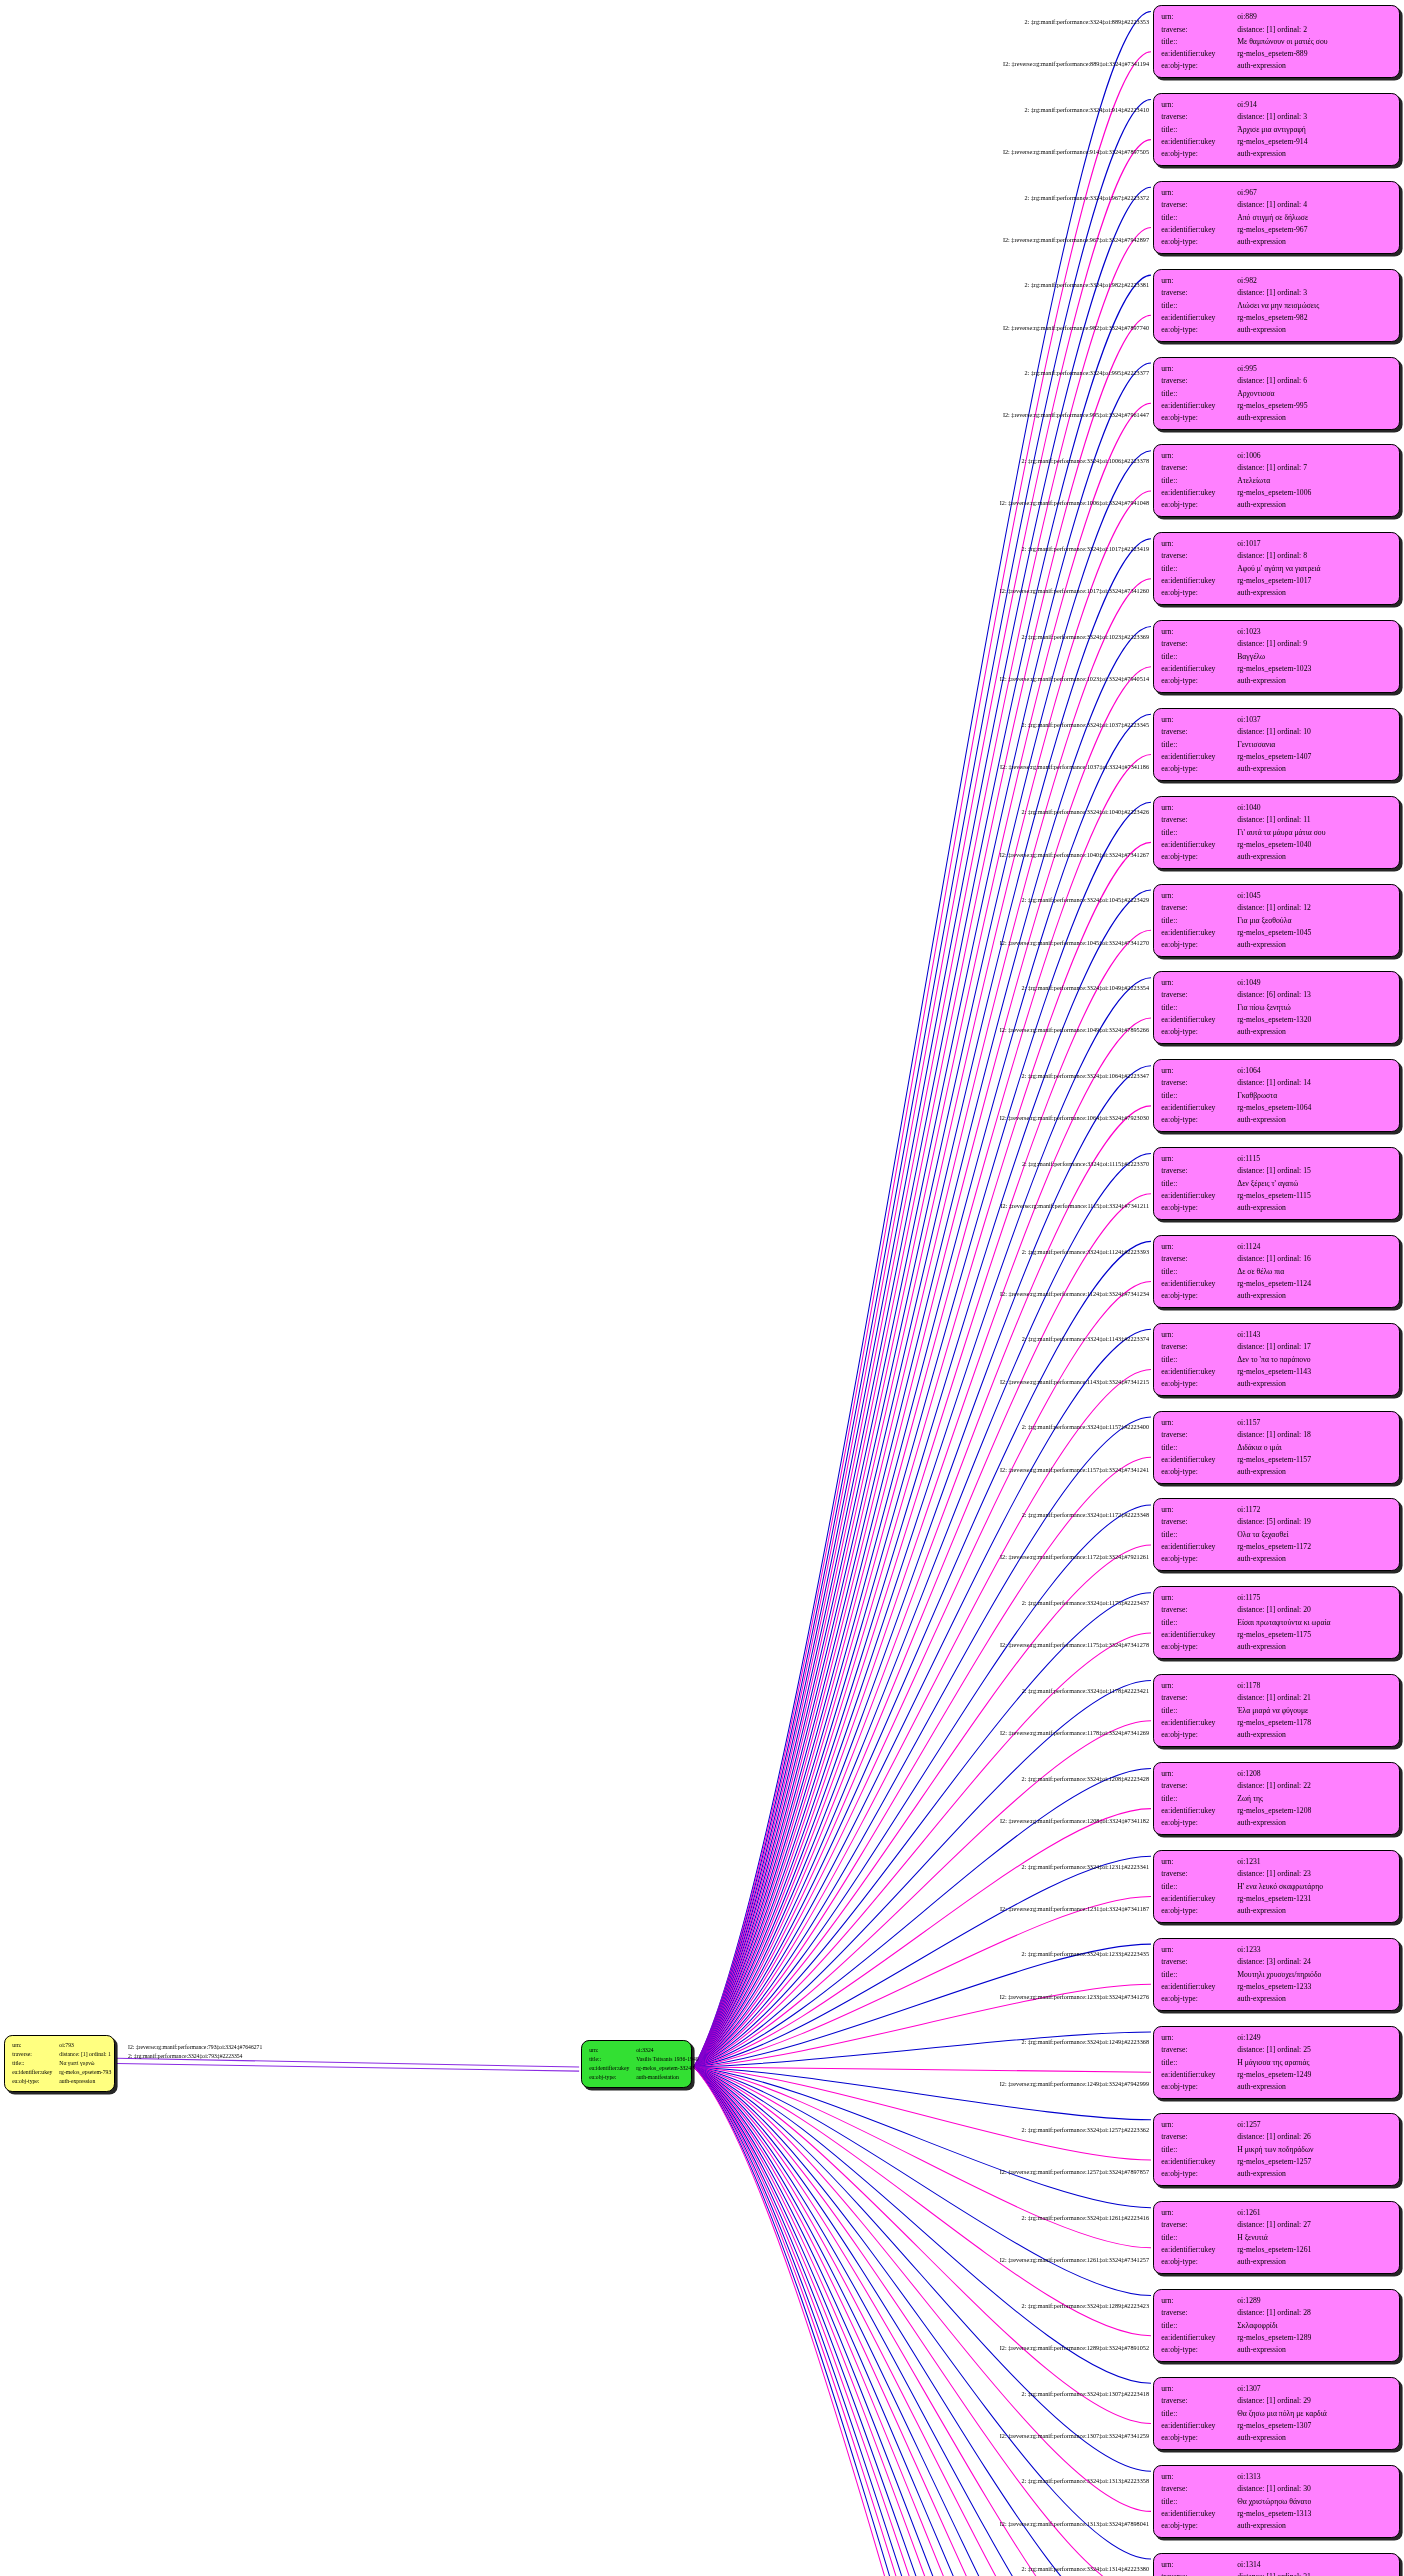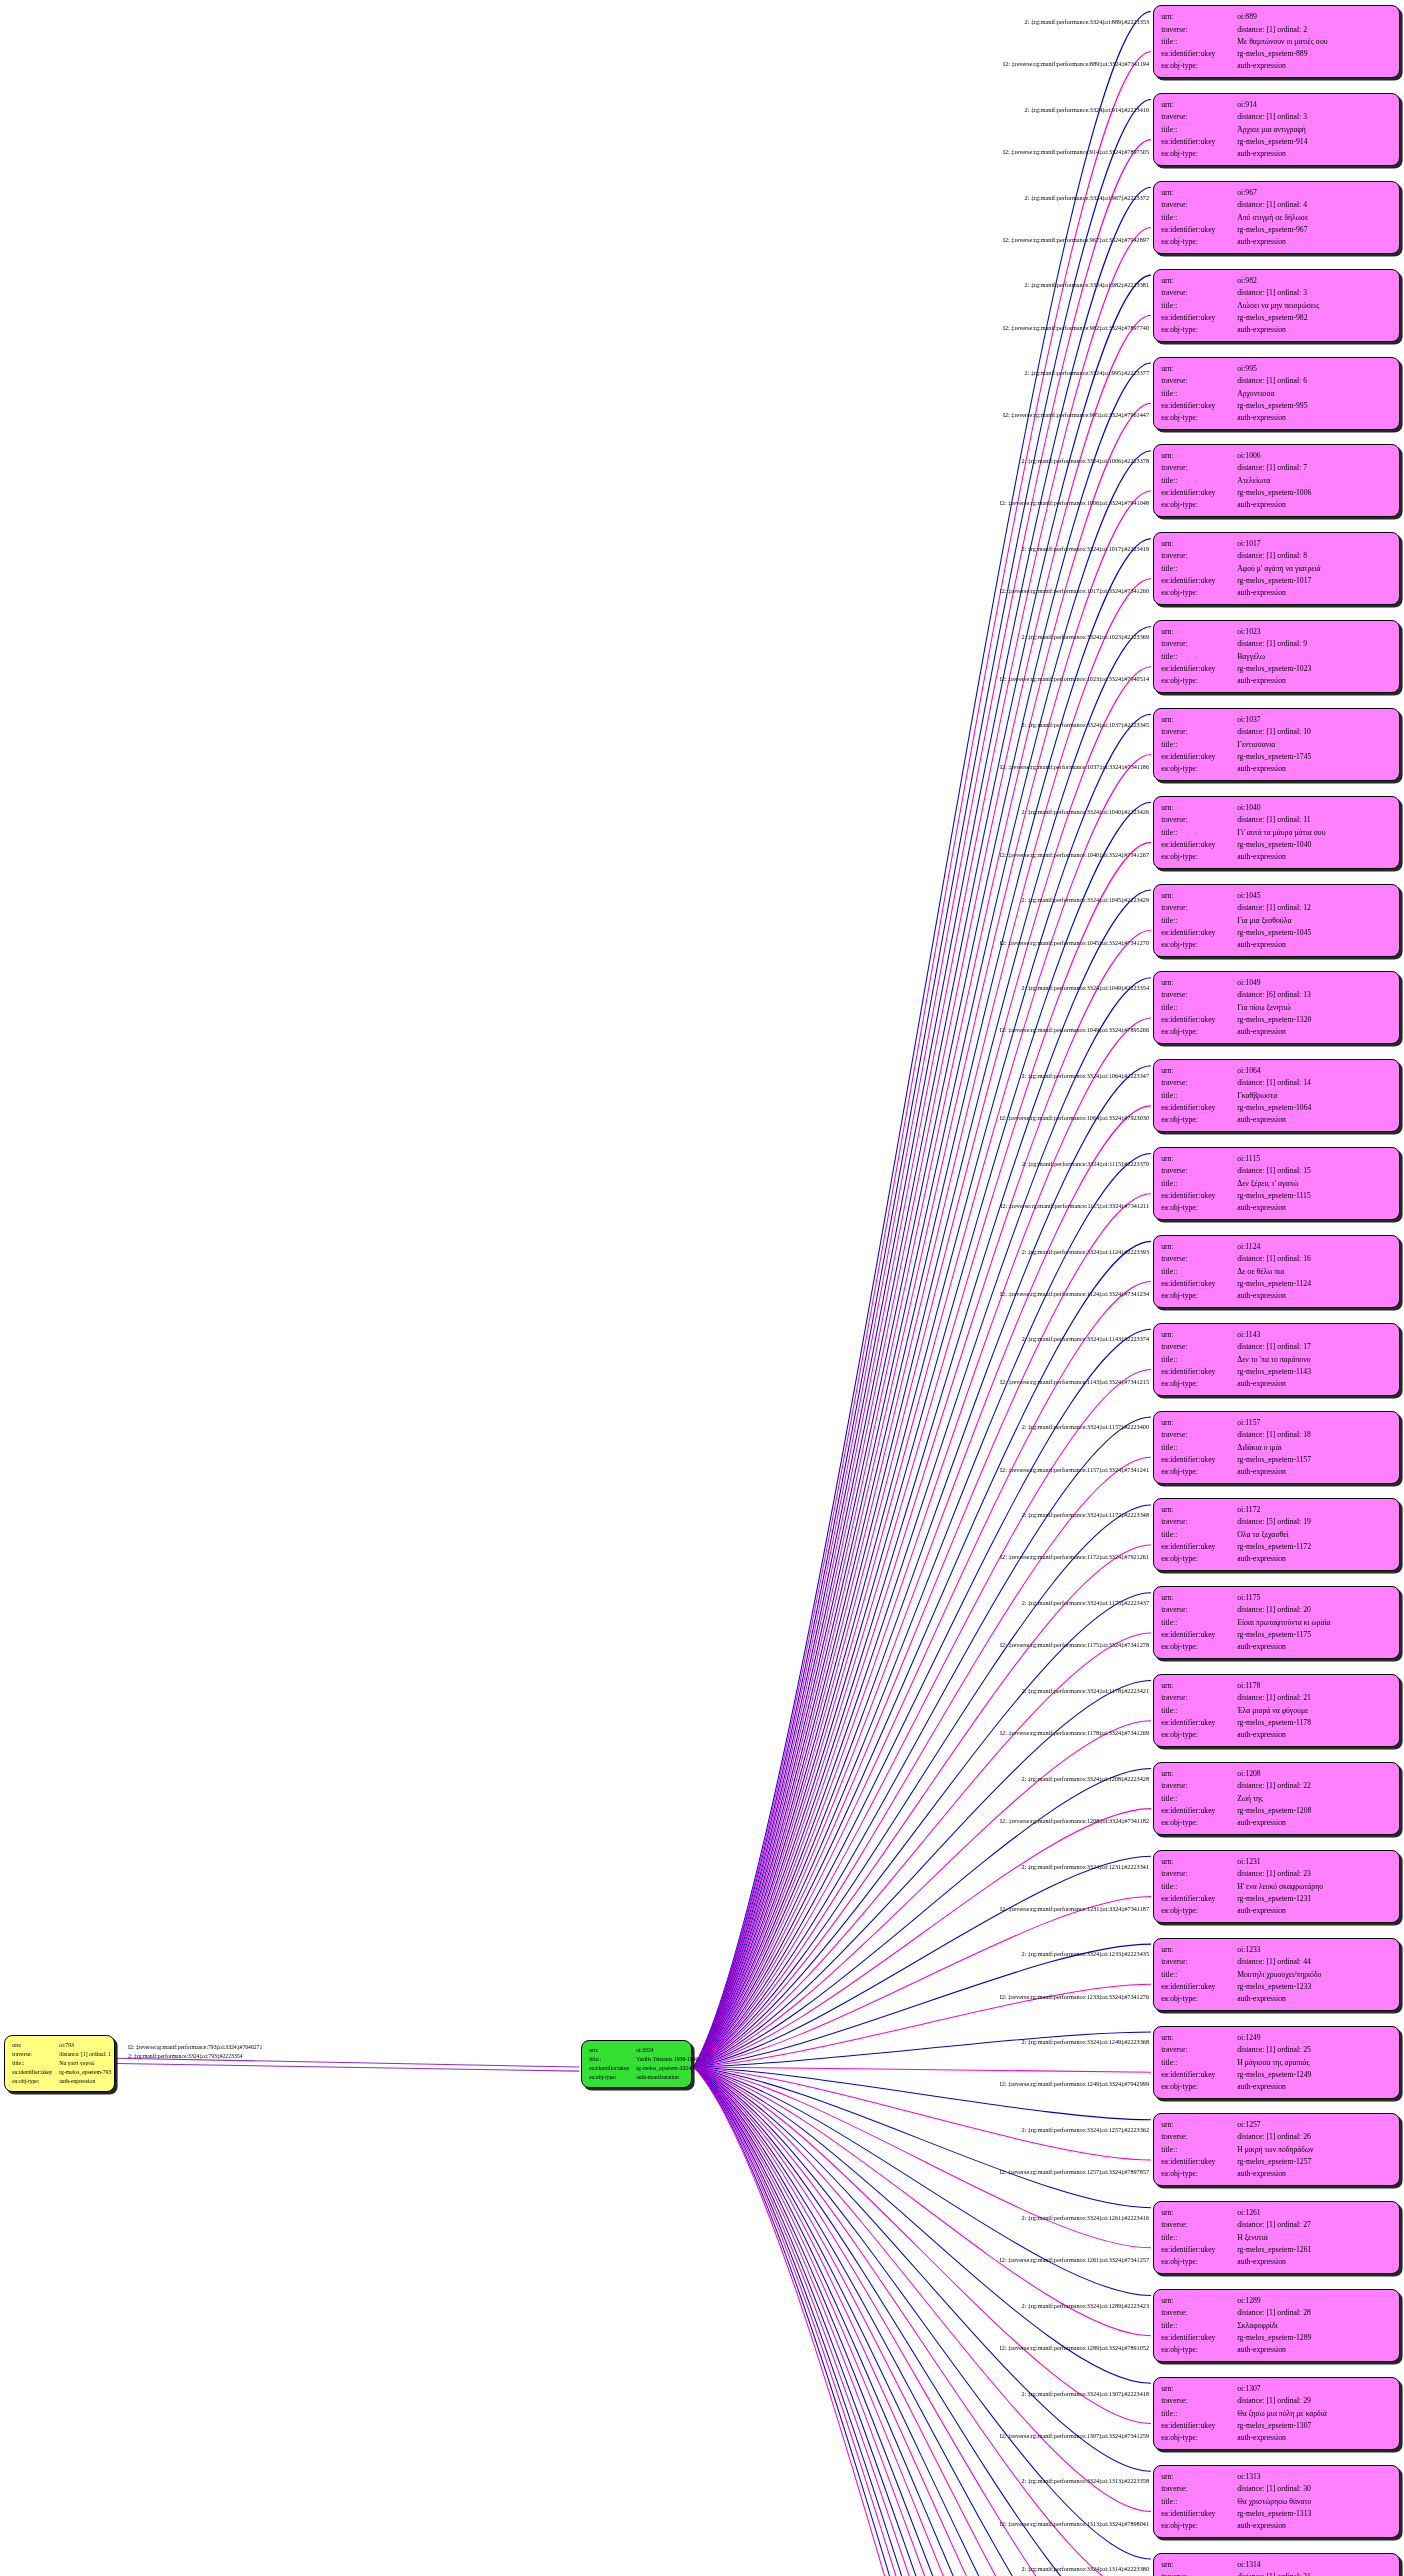--- a/index.html
+++ b/index.html
@@ -350,21 +350,21 @@
         <div class="row">
           <span class="k">traverse:</span>
           <span class="v">distance: [1]    ordinal: 10</span>
         </div>
         <div class="row">
           <span class="k">title::</span>
           <span class="v">Γεντισσανια</span>
         </div>
         <div class="row">
           <span class="k">ea:identifier:ukey</span>
-          <span class="v">rg-melos_epsetem-1745</span>
+          <span class="v">rg-melos_epsetem-1407</span>
         </div>
         <div class="row">
           <span class="k">ea:obj-type:</span>
           <span class="v">auth-expression</span>
         </div>
       </div>
       <div class="node violet" style="left: 1153px; top: 796px; width: 247px;">
         <div class="row">
           <span class="k">urn:</span>
           <span class="v">oi:1040</span>
@@ -650,21 +650,21 @@
           <span class="v">auth-expression</span>
         </div>
       </div>
       <div class="node violet" style="left: 1153px; top: 1938px; width: 247px;">
         <div class="row">
           <span class="k">urn:</span>
           <span class="v">oi:1233</span>
         </div>
         <div class="row">
           <span class="k">traverse:</span>
-          <span class="v">distance: [1]    ordinal: 44</span>
+          <span class="v">distance: [3]    ordinal: 24</span>
         </div>
         <div class="row">
           <span class="k">title::</span>
           <span class="v">Μουτηλι χρυσοχει/πηριόδο</span>
         </div>
         <div class="row">
           <span class="k">ea:identifier:ukey</span>
           <span class="v">rg-melos_epsetem-1233</span>
         </div>
         <div class="row">

